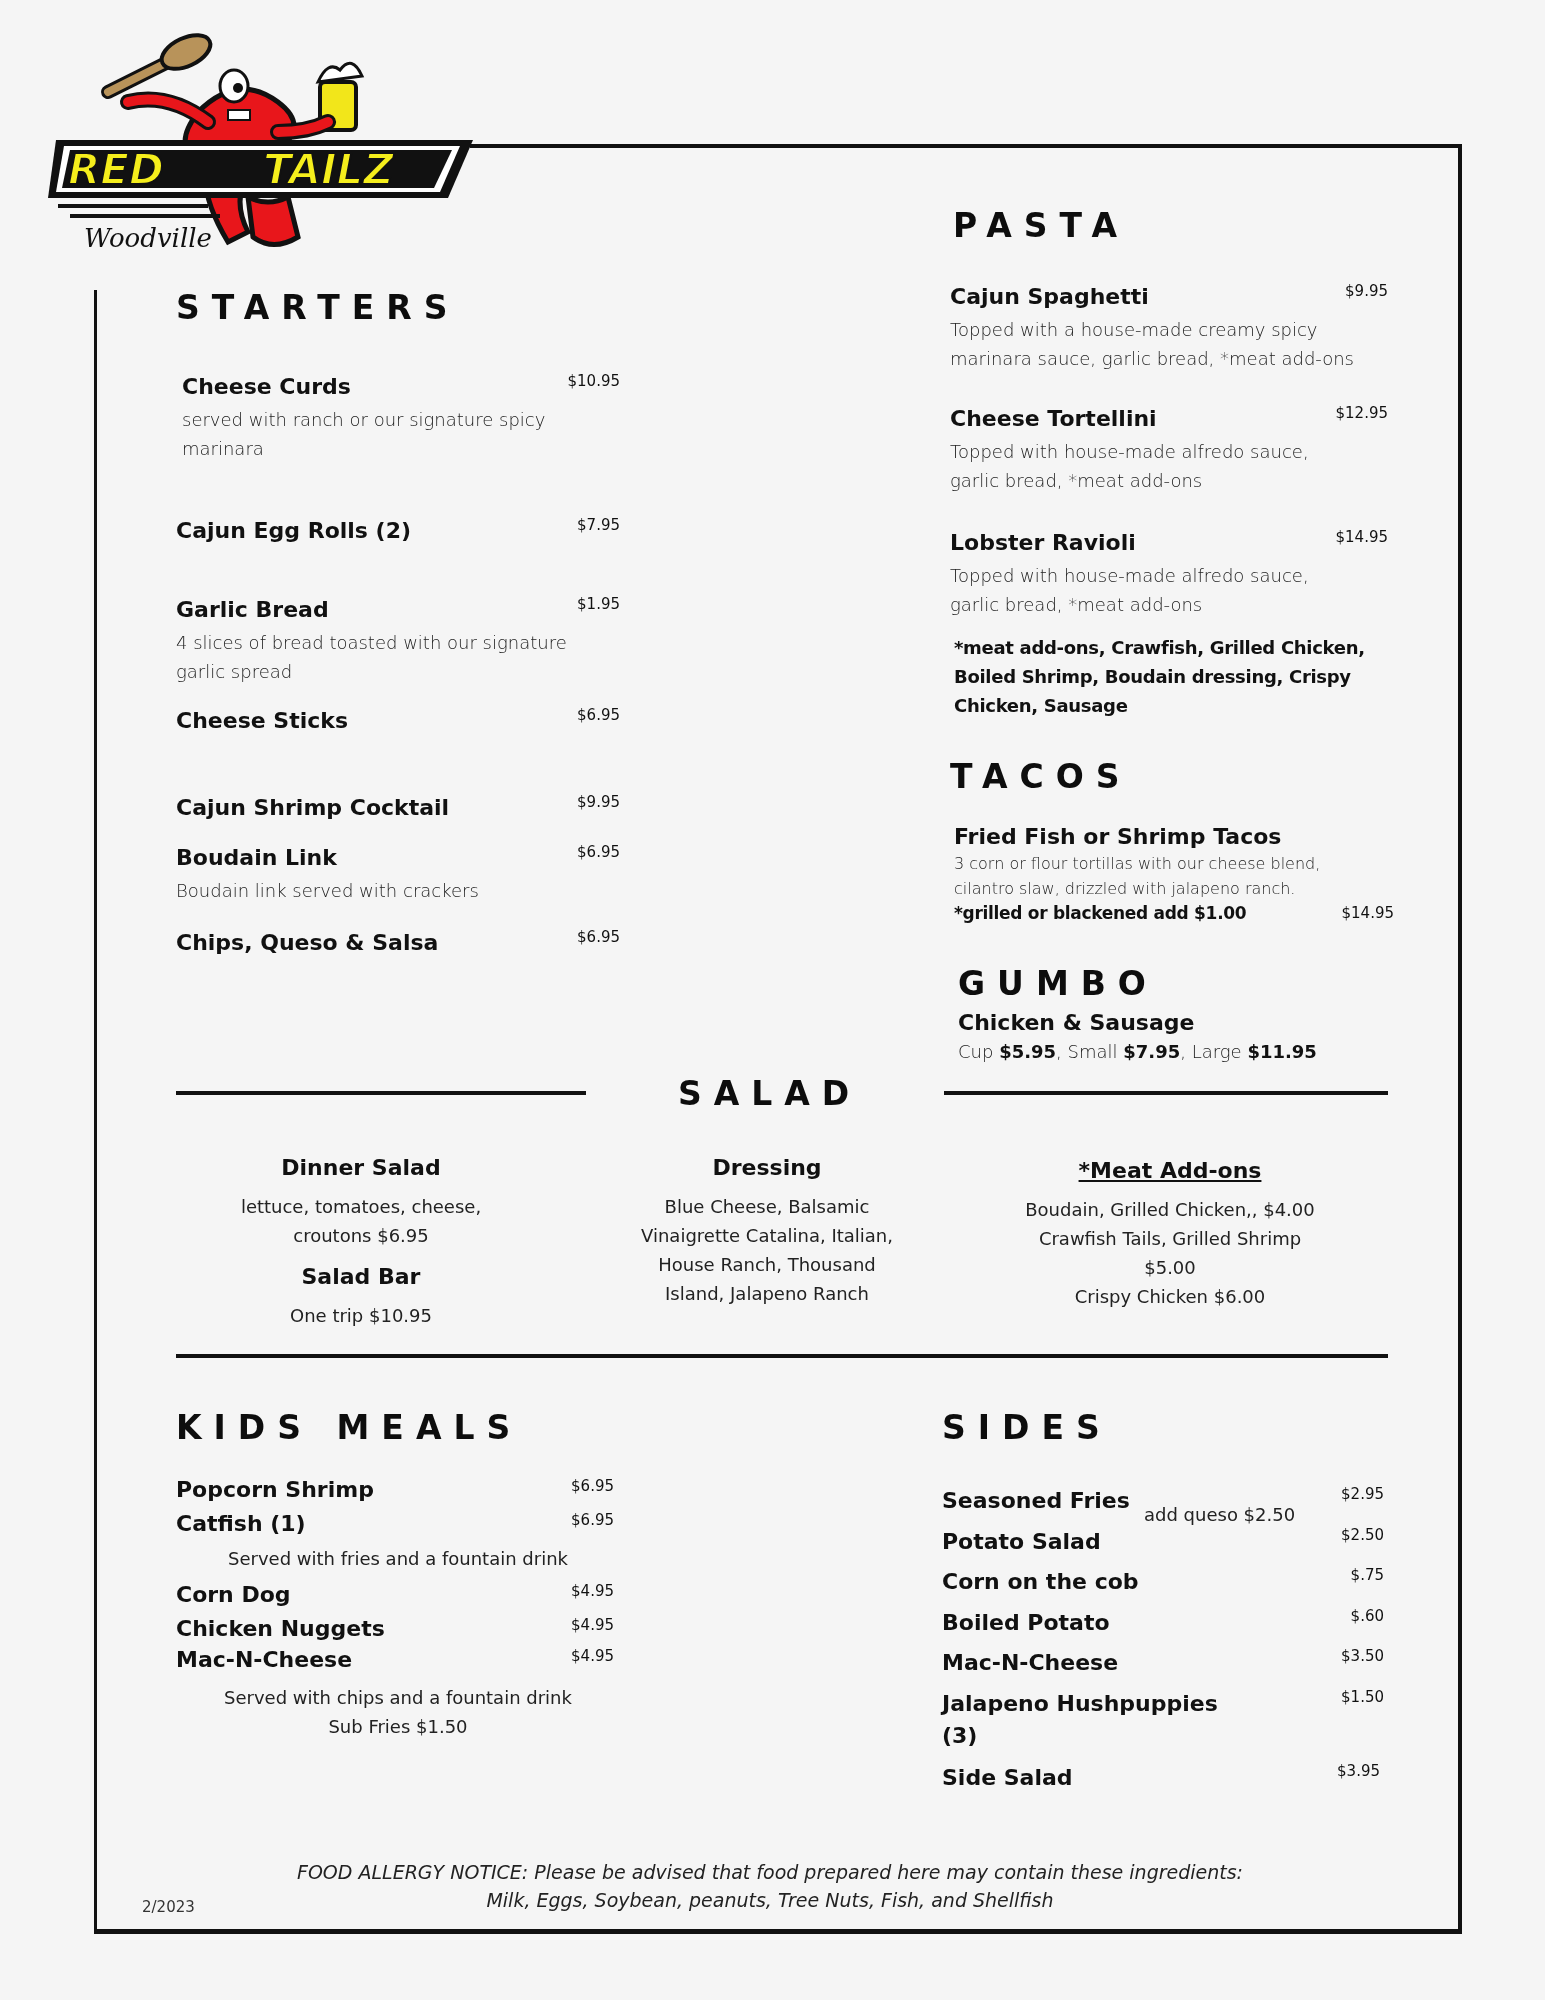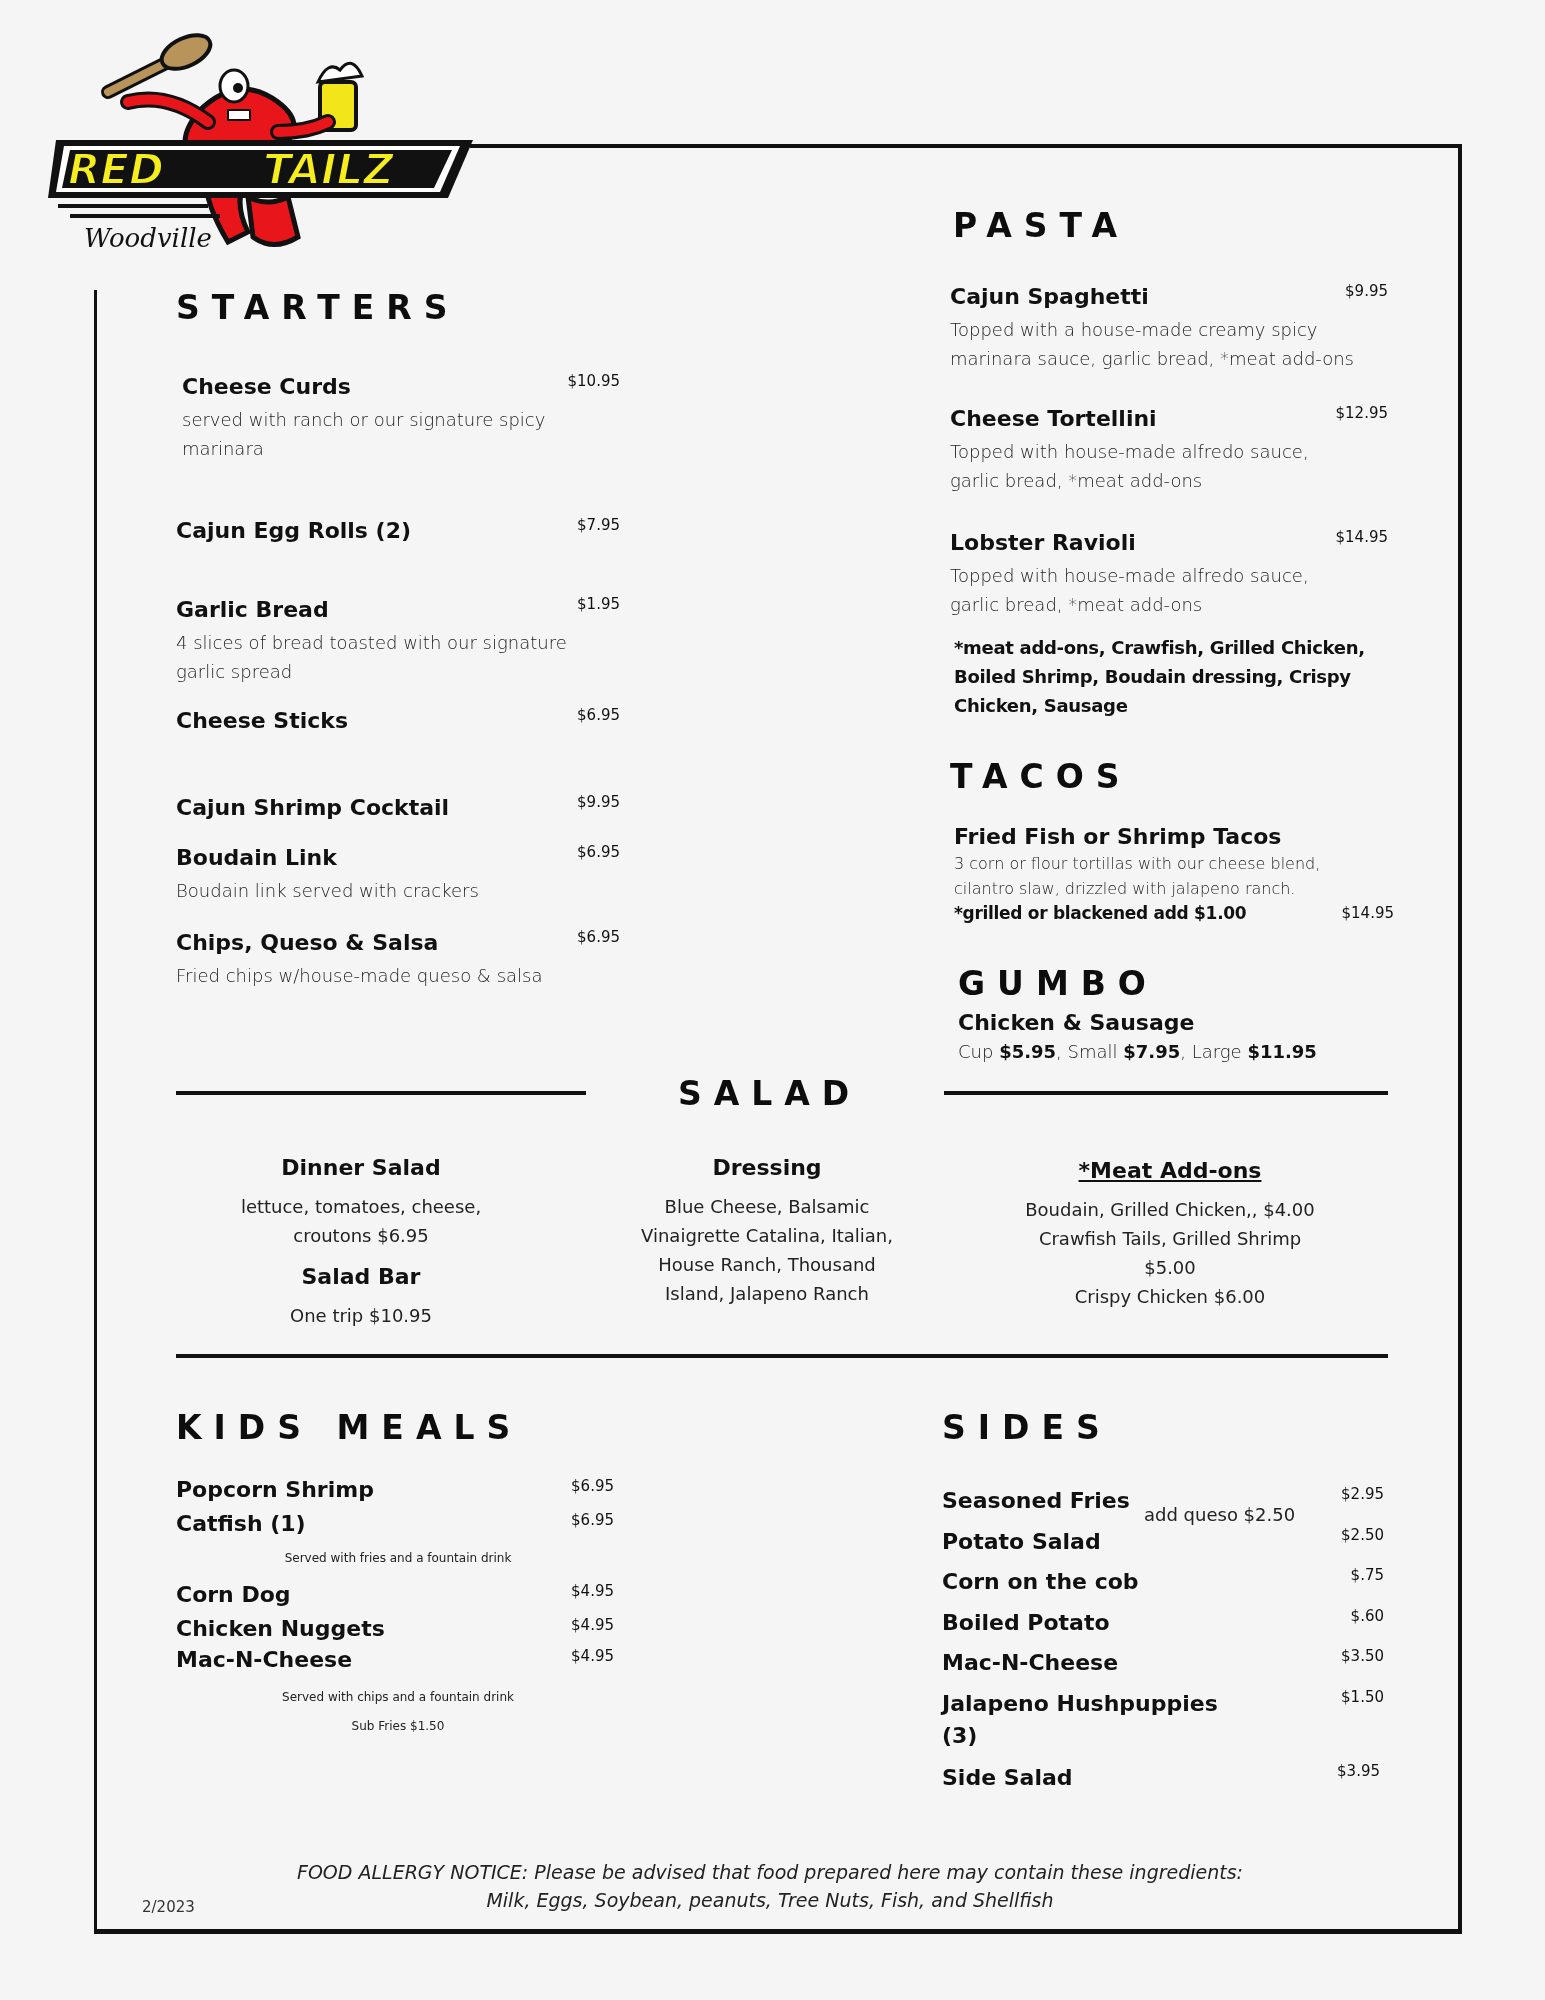--- a/index.html
+++ b/index.html
@@ -25,21 +25,21 @@
 
   .rule { position: absolute; height: 4px; background: #111; }
 
   .salad-col { position: absolute; text-align: center; }
   .salad-head { font-family: "DejaVu Sans", sans-serif; font-weight: bold; font-size: 22px; color: #111; margin-bottom: 12px; }
   .salad-text { font-family: "DejaVu Sans", sans-serif; font-size: 18px; line-height: 29px; color: #222; }
 
   .kid-row { position: absolute; left: 176px; width: 438px; height: 30px; }
   .kid-row .item-name { position: absolute; left: 0; top: 0; }
   .kid-row .item-price { right: 0; top: 0; }
-  .kid-note { position: absolute; left: 176px; width: 444px; text-align: center; font-family: "DejaVu Sans", sans-serif; font-size: 12px; line-height: 29px; color: #222; }
+  .kid-note { position: absolute; left: 176px; width: 444px; text-align: center; font-family: "DejaVu Sans", sans-serif; font-size: 18px; line-height: 29px; color: #222; }
 
   .side-row { position: absolute; left: 942px; width: 442px; }
   .side-row .item-name { position: absolute; left: 0; top: 0; line-height: 32px; }
   .side-row .item-price { right: 0; top: 0; }
   .side-extra { position: absolute; font-family: "DejaVu Sans", sans-serif; font-size: 18px; color: #222; white-space: nowrap; }
 
   .allergy { position: absolute; left: 250px; width: 1040px; top: 1858px; text-align: center; font-family: "DejaVu Sans", sans-serif; font-style: italic; font-size: 19px; line-height: 28px; color: #222; }
   .date { position: absolute; left: 142px; top: 1898px; font-family: "DejaVu Sans", sans-serif; font-size: 15px; color: #333; }
   b.inl { font-weight: bold; color: #111; }
 </style>
@@ -121,21 +121,20 @@
 
 <div class="item" style="left:176px; top:845px; width:446px;">
   <div class="item-name">Boudain Link</div>
   <div class="item-price" style="right:2px; top:-2px;">$6.95</div>
   <div class="item-desc" style="width:440px; margin-top:6px;">Boudain link served with crackers</div>
 </div>
 
 <div class="item" style="left:176px; top:930px; width:446px;">
   <div class="item-name">Chips, Queso &amp; Salsa</div>
   <div class="item-price" style="right:2px; top:-2px;">$6.95</div>
-  <div class="item-desc" style="width:440px; margin-top:6px;">Fried chips w/house-made queso &amp;  salsa</div>
 </div>
 
 <div class="section-title" style="left:953px; top:206px;">PASTA</div>
 
 <div class="item" style="left:950px; top:284px; width:440px;">
   <div class="item-name">Cajun Spaghetti</div>
   <div class="item-price" style="right:2px; top:-2px;">$9.95</div>
   <div class="item-desc" style="width:420px; margin-top:6px;">Topped with a house-made creamy spicy marinara sauce, garlic bread, *meat add-ons</div>
 </div>
 

